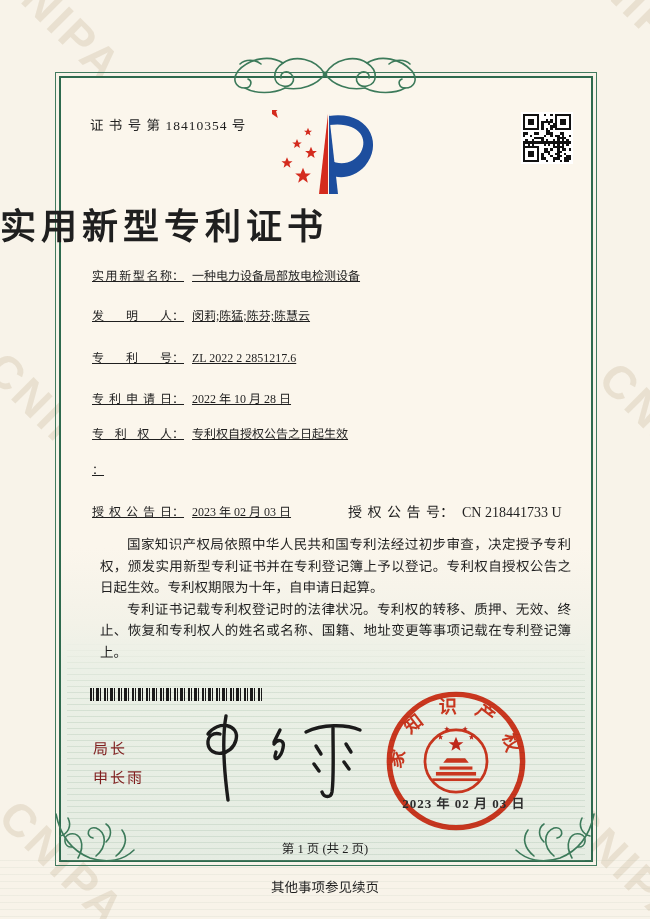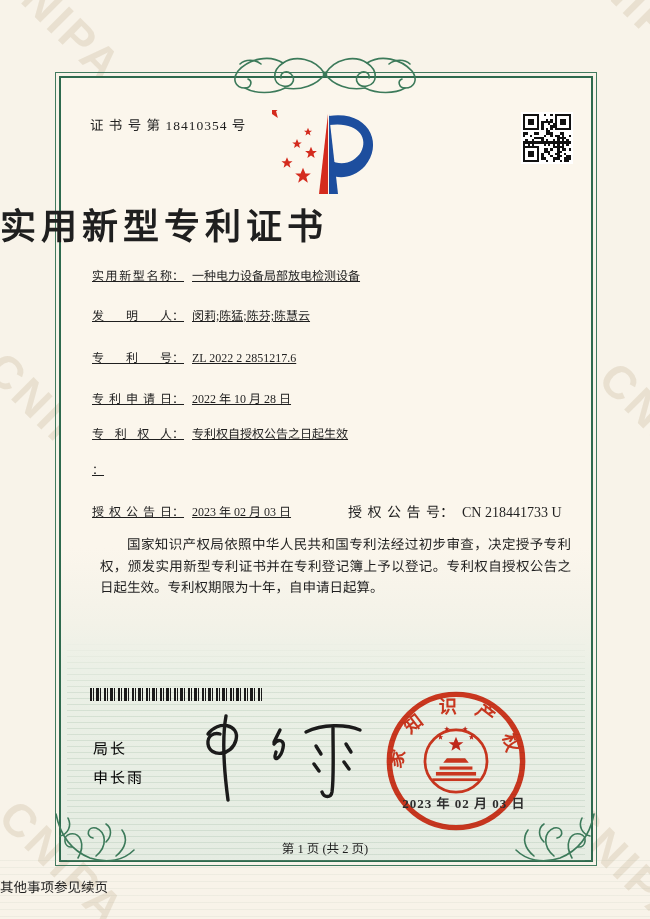--- a/index.html
+++ b/index.html
@@ -42,28 +42,28 @@
   .row2 .flabel{width:92px;}
 
   .paras{position:absolute;left:100px;top:534px;width:471px;font-size:13.5px;
          line-height:21.5px;text-align:justify;}
   .paras p{margin:0;text-indent:2em;}
 
   .barcode{left:90px;top:688px;width:172px;height:13px;
     background:repeating-linear-gradient(90deg,#1a1a1a 0 2px,transparent 2px 3px,#1a1a1a 3px 4px,transparent 4px 6px,#1a1a1a 6px 9px,transparent 9px 10px,#1a1a1a 10px 11px,transparent 11px 14px);}
 
   .director{font-family:"Liberation Sans","DejaVu Sans",sans-serif;font-size:15px;
-            font-weight:500;color:#000000;letter-spacing:2px;}
+            font-weight:500;color:#7f1d1d;letter-spacing:2px;}
 
   .seal{left:383px;top:688px;width:146px;height:146px;mix-blend-mode:multiply;}
   .seal-date{left:391px;top:793px;width:146px;text-align:center;font-size:13px;
              color:#2e2e2e;letter-spacing:1px;font-weight:600;}
 
   .pagenum{left:0;top:838px;width:650px;text-align:center;font-size:12.5px;}
-  .footnote{left:0;top:876px;width:650px;text-align:left;font-size:13.5px;}
+  .footnote{left:0;top:876px;width:650px;text-align:center;font-size:13.5px;}
 
   .orn{color:#3c7a5a;}
 </style>
 </head>
 <body>
 
 <div class="page">
 
   <span class="wm" style="left:-18px;top:-8px">CNIPA</span>
   <span class="wm" style="left:558px;top:-24px">CNIPA</span>
@@ -386,20 +386,21 @@
     <span class="fvalue">2023 年 02 月 03 日</span>
   </div>
   <div class="row2" style="top:502px">
     <span class="flabel">授权公告号</span>
       <span class="fcolon">：</span>
     <span class="fvalue">CN 218441733 U</span>
   </div>
 
   <div class="paras">
     <p>国家知识产权局依照中华人民共和国专利法经过初步审查，决定授予专利权，颁发实用新型专利证书并在专利登记簿上予以登记。专利权自授权公告之日起生效。专利权期限为十年，自申请日起算。</p>
+    <p>专利证书记载专利权登记时的法律状况。专利权的转移、质押、无效、终止、恢复和专利权人的姓名或名称、国籍、地址变更等事项记载在专利登记簿上。</p>
   </div>
 
   <div class="abs barcode"></div>
 
   <div class="abs director" style="left:93px;top:737px">局长</div>
   <div class="abs director" style="left:93px;top:766px">申长雨</div>
 
   <svg class="abs sig" style="left:188px;top:708px" width="190" height="100" viewBox="0 0 190 100">
     <g stroke="#1b1b1b" fill="none" stroke-width="3.4" stroke-linecap="round" stroke-linejoin="round">
       <path d="M38,8 C34,30 36,62 40,92"></path>

